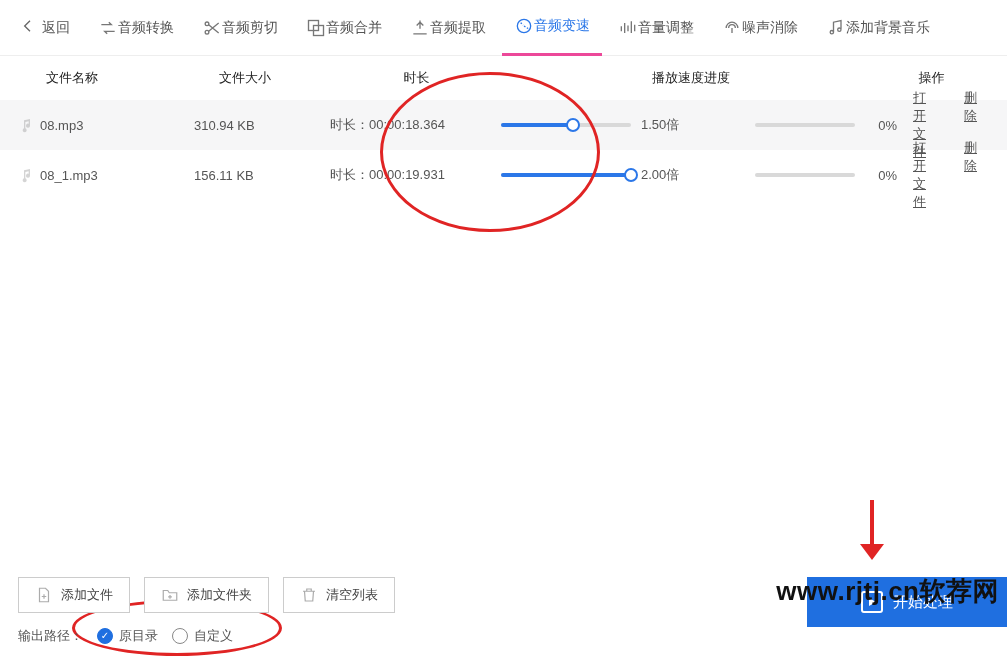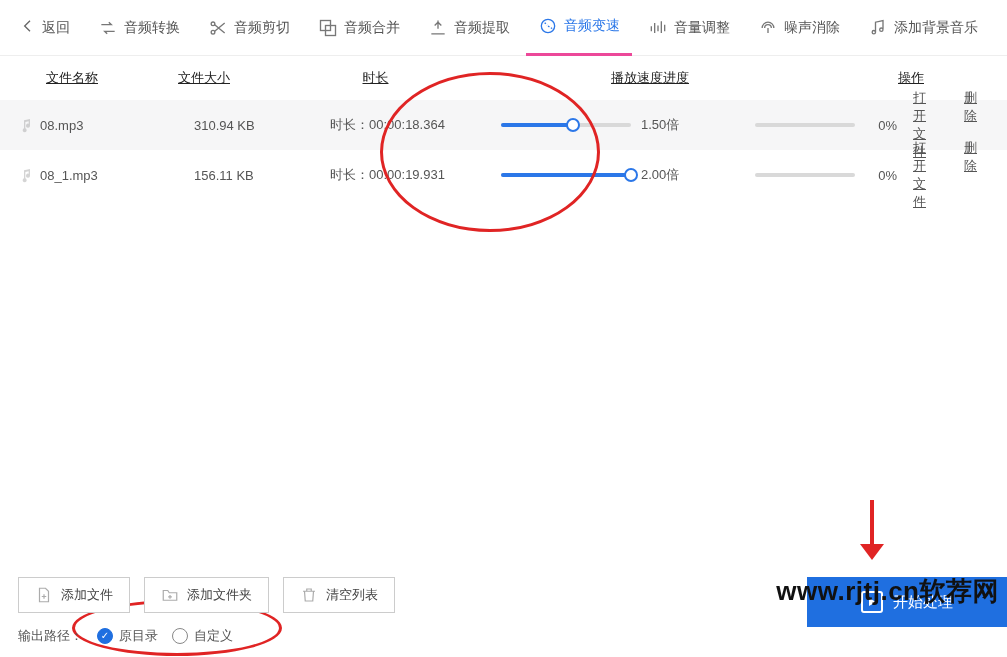--- a/index.html
+++ b/index.html
@@ -1,29 +1,29 @@
 <!DOCTYPE html>
 <html><head>
 <meta charset="utf-8">
 <style>
   * { box-sizing: border-box; margin: 0; padding: 0; }
   body { font-family: "Microsoft YaHei", "PingFang SC", sans-serif; font-size: 13px; color: #333; background: #fff; width: 1007px; height: 657px; position: relative; overflow: hidden; }
 
   
   .toolbar { display: flex; align-items: center; height: 56px; border-bottom: 1px solid #eee; padding: 0 8px; gap: 4px; }
-  .tab { display: flex; align-items: center; gap: 6px; padding: 0 12px; height: 56px; color: #555; cursor: pointer; font-size: 14px; }
+  .tab { display: flex; align-items: center; padding: 0 12px; height: 56px; color: #555; cursor: pointer; font-size: 14px; }
   .tab .ico { width: 20px; height: 20px; display: flex; align-items: center; justify-content: center; }
   .tab.active { color: #2b77e8; border-bottom: 3px solid #ec4899; }
   .tab.active .ico svg { stroke: #2b77e8; }
   .back { display: flex; align-items: center; gap: 6px; padding: 0 12px; color: #555; cursor: pointer; font-size: 14px; }
 
   
-  .thead { display: flex; align-items: center; height: 44px; padding: 0 18px; color: #222; font-weight: 500; text-decoration: underline; }
+  .thead { display: flex; align-items: center; height: 44px; padding: 0 18px; color: #222; font-weight: 500; }
   .col-name { width: 160px; }
-  .col-size { width: 120px; }
+  .col-size { width: 120px; margin-left: 41px; }
   .col-dur  { width: 155px; text-align: center; }
   .col-speed{ width: 210px; text-align: right; }
   .col-prog { width: 170px; text-align: left; }
   .col-ops  { flex: 1; text-align: center; }
 
   
   .row { display: flex; align-items: center; height: 50px; padding: 0 18px; color: #555; gap: 16px; }
   .row.alt { background: #f6f6f7; }
   .row .music-ico { width: 16px; height: 16px; margin-right: 6px; opacity: .5; }
   .row .fname { display: flex; align-items: center; width: 160px; }

